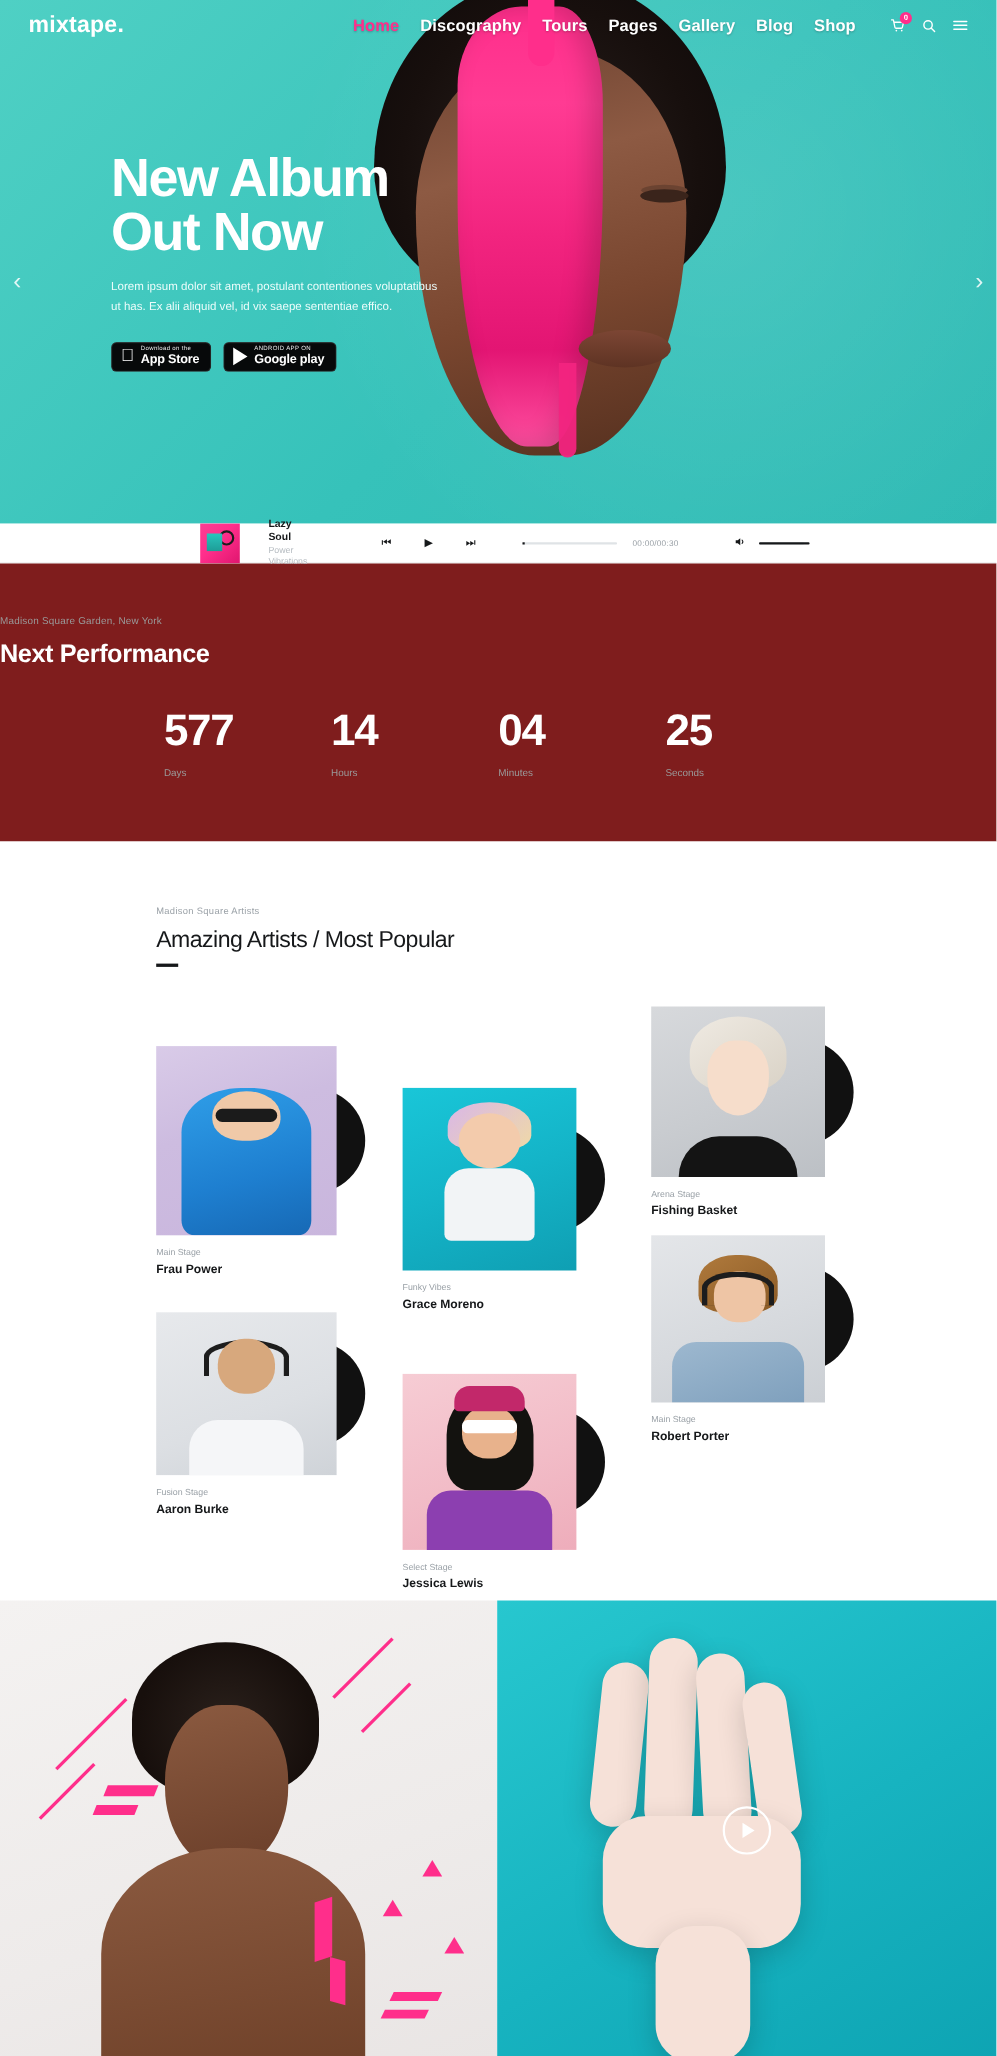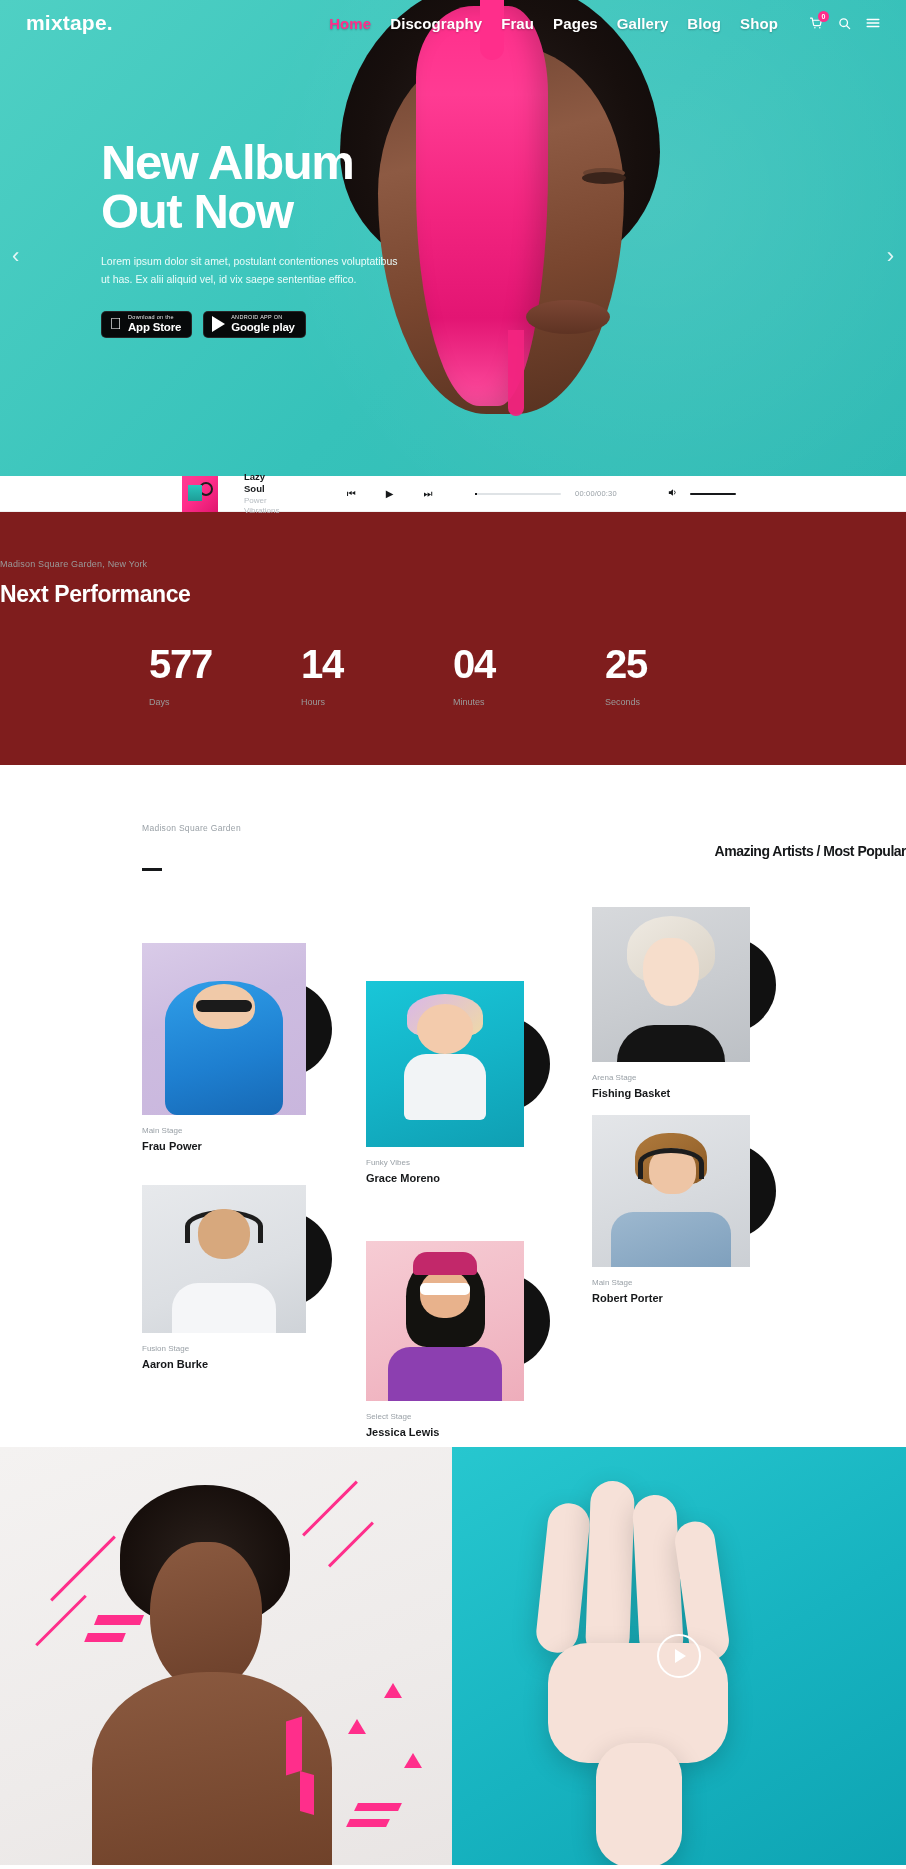--- a/index.html
+++ b/index.html
@@ -202,21 +202,21 @@
     margin-top: 36px;
   }
   .cd-cell { width: 152px; }
   .cd-num { font-size: 40px; font-weight: 700; letter-spacing: -1.2px; line-height: 1; }
   .cd-lbl { font-size: 9px; color: #9a9a9a; margin-top: 13px; }
 
   
   .artists { background: #fff; padding: 58px 0 0; }
   .sec-head { padding-left: 142px; }
   .sec-kicker { font-size: 8.5px; color: #9aa1a7; letter-spacing: .3px; }
-  .sec-title { font-size: 14px; font-weight: 700; color: #16181a; margin-top: 10px; letter-spacing: -.5px; text-align: right; }
+  .sec-title { font-size: 21px; font-weight: 400; color: #16181a; margin-top: 10px; letter-spacing: -.5px; }
   .sec-rule { width: 20px; height: 3px; background: #16181a; margin-top: 9px; }
 
   .grid {
     position: relative;
     height: 540px;
     margin-top: 36px;
   }
   .card { position: absolute; }
   .card-ph { position: relative; }
   .card-img {
@@ -356,21 +356,21 @@
     <div class="art-lip"></div>
     <div class="art-shadow"></div>
   </div>
 
   <nav class="navbar">
     <div class="brand">mixtape.</div>
 
     <div class="nav-links">
       <a class="nav-link active" href="#">Home</a>
       <a class="nav-link" href="#">Discography</a>
-      <a class="nav-link" href="#">Frau</a>
+      <a class="nav-link" href="#">Tours</a>
       <a class="nav-link" href="#">Pages</a>
       <a class="nav-link" href="#">Gallery</a>
       <a class="nav-link" href="#">Blog</a>
       <a class="nav-link" href="#">Shop</a>
 
       <div class="nav-icons">
         <span class="nav-ico">
           <svg width="13" height="13" viewBox="0 0 24 24" fill="none" stroke="#fff" stroke-width="2.2" stroke-linecap="round" stroke-linejoin="round">
             <circle cx="9" cy="20" r="1.4" fill="#fff" stroke="none"></circle>
             <circle cx="18" cy="20" r="1.4" fill="#fff" stroke="none"></circle>
@@ -467,21 +467,21 @@
     </div>
     <div class="cd-cell">
       <div class="cd-num">25</div>
       <div class="cd-lbl">Seconds</div>
     </div>
   </div>
 </section>
 
 <section class="artists">
   <div class="sec-head">
-    <div class="sec-kicker">Madison Square Garden</div>
+    <div class="sec-kicker">Madison Square Artists</div>
     <div class="sec-title">Amazing Artists / Most Popular</div>
     <div class="sec-rule"></div>
   </div>
 
   <div class="grid">
 
     <div class="card" style="left:142px; top:36px; width:164px;">
       <div class="card-ph">
         <div class="vinyl"></div>
         <div class="card-img ph-frau" style="width:164px;height:172px;">

